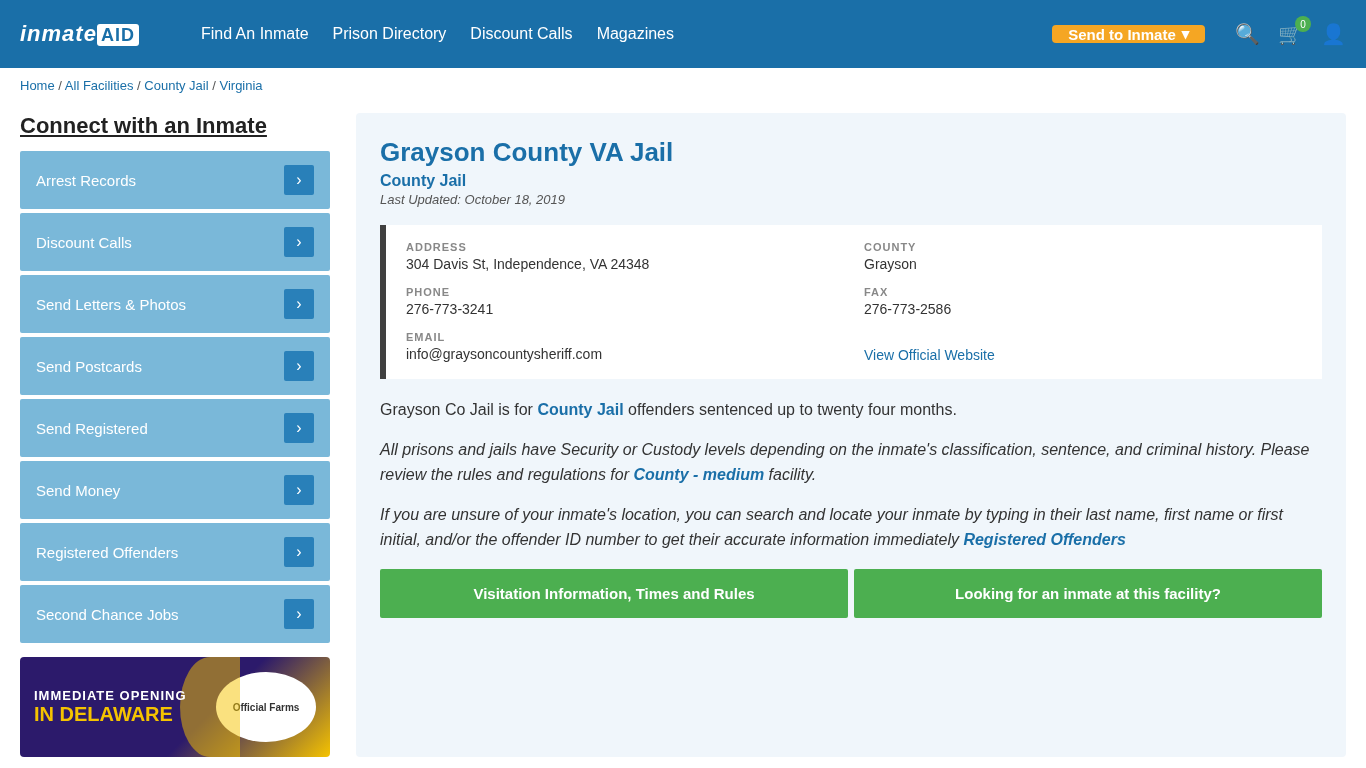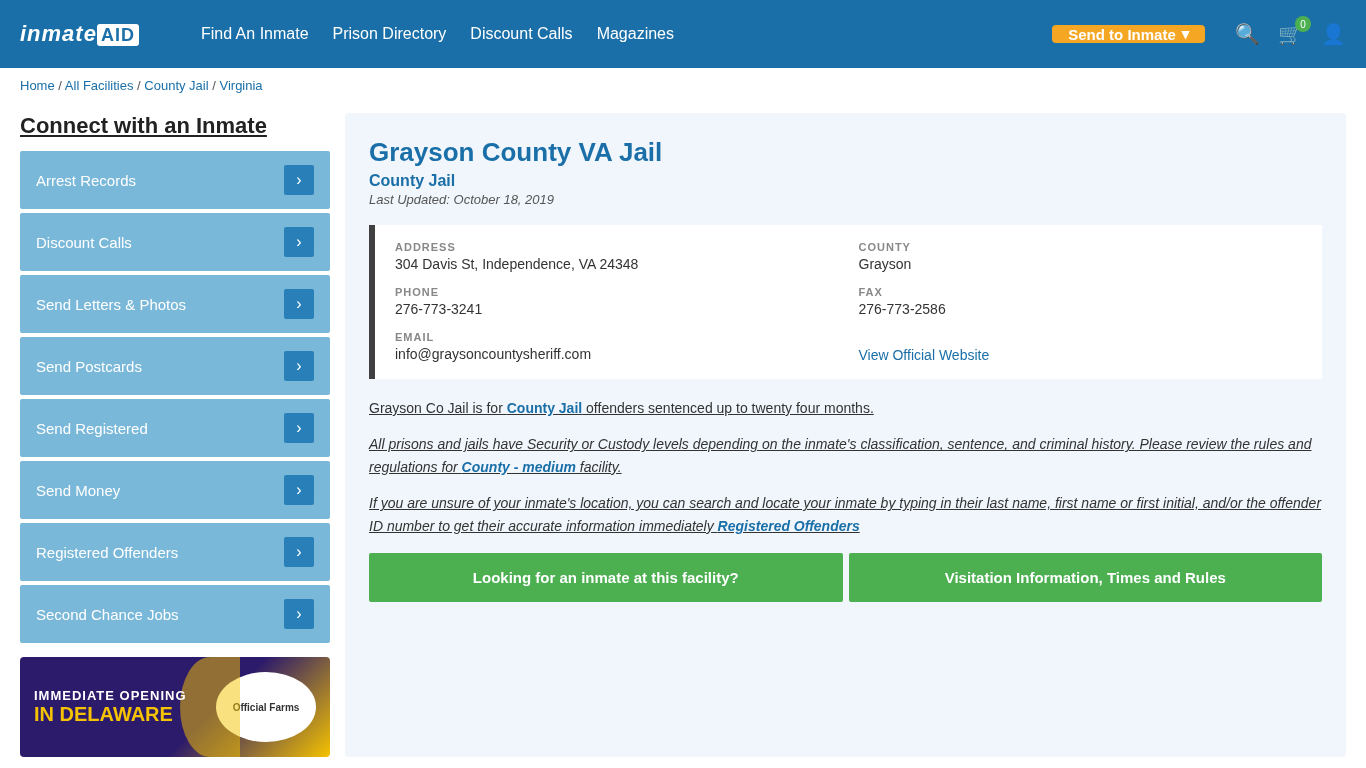--- a/index.html
+++ b/index.html
@@ -88,21 +88,21 @@
       font-size: 13px;
       color: #1a6fa8;
     }
     .breadcrumb a { color: #1a6fa8; text-decoration: none; }
     .breadcrumb span { color: #555; }
 
     
     .main-layout {
       display: flex;
       padding: 10px 20px;
-      gap: 15px;
+      gap: 26px;
     }
 
     
     .sidebar {
       width: 310px;
       flex-shrink: 0;
     }
     .sidebar-title {
       font-size: 22px;
       font-weight: bold;
@@ -241,25 +241,24 @@
       color: #333;
     }
     .info-link {
       color: #1a6fa8;
       text-decoration: none;
       font-size: 14px;
     }
 
     
     .desc-paragraph {
-      font-size: 14px;
+      font-size: 16px;
       color: #333;
       line-height: 1.6;
       margin-bottom: 14px;
-      text-decoration: underline;
     }
     .desc-paragraph em { font-style: italic; }
     .desc-bold-link {
       color: #1a6fa8;
       font-weight: bold;
       text-decoration: none;
     }
 
     
     .bottom-buttons {
@@ -407,18 +406,18 @@
       <span>Grayson Co Jail is for </span><a href="#" class="desc-bold-link">County Jail</a><span> offenders sentenced up to twenty four months.</span>
     </p>
     <p class="desc-paragraph">
       <em><span>All prisons and jails have Security or Custody levels depending on the inmate's classification, sentence, and criminal history. Please review the rules and regulations for </span><a href="#" class="desc-bold-link">County - medium</a><span> facility.</span></em>
     </p>
     <p class="desc-paragraph">
       <em><span>If you are unsure of your inmate's location, you can search and locate your inmate by typing in their last name, first name or first initial, and/or the offender ID number to get their accurate information immediately </span><a href="#" class="desc-bold-link">Registered Offenders</a></em>
     </p>
 
     <div class="bottom-buttons">
+      <div class="bottom-btn">Visitation Information, Times and Rules</div>
       <div class="bottom-btn">Looking for an inmate at this facility?</div>
-      <div class="bottom-btn">Visitation Information, Times and Rules</div>
     </div>
   </main>
 
 </div>
 
 </body></html>

